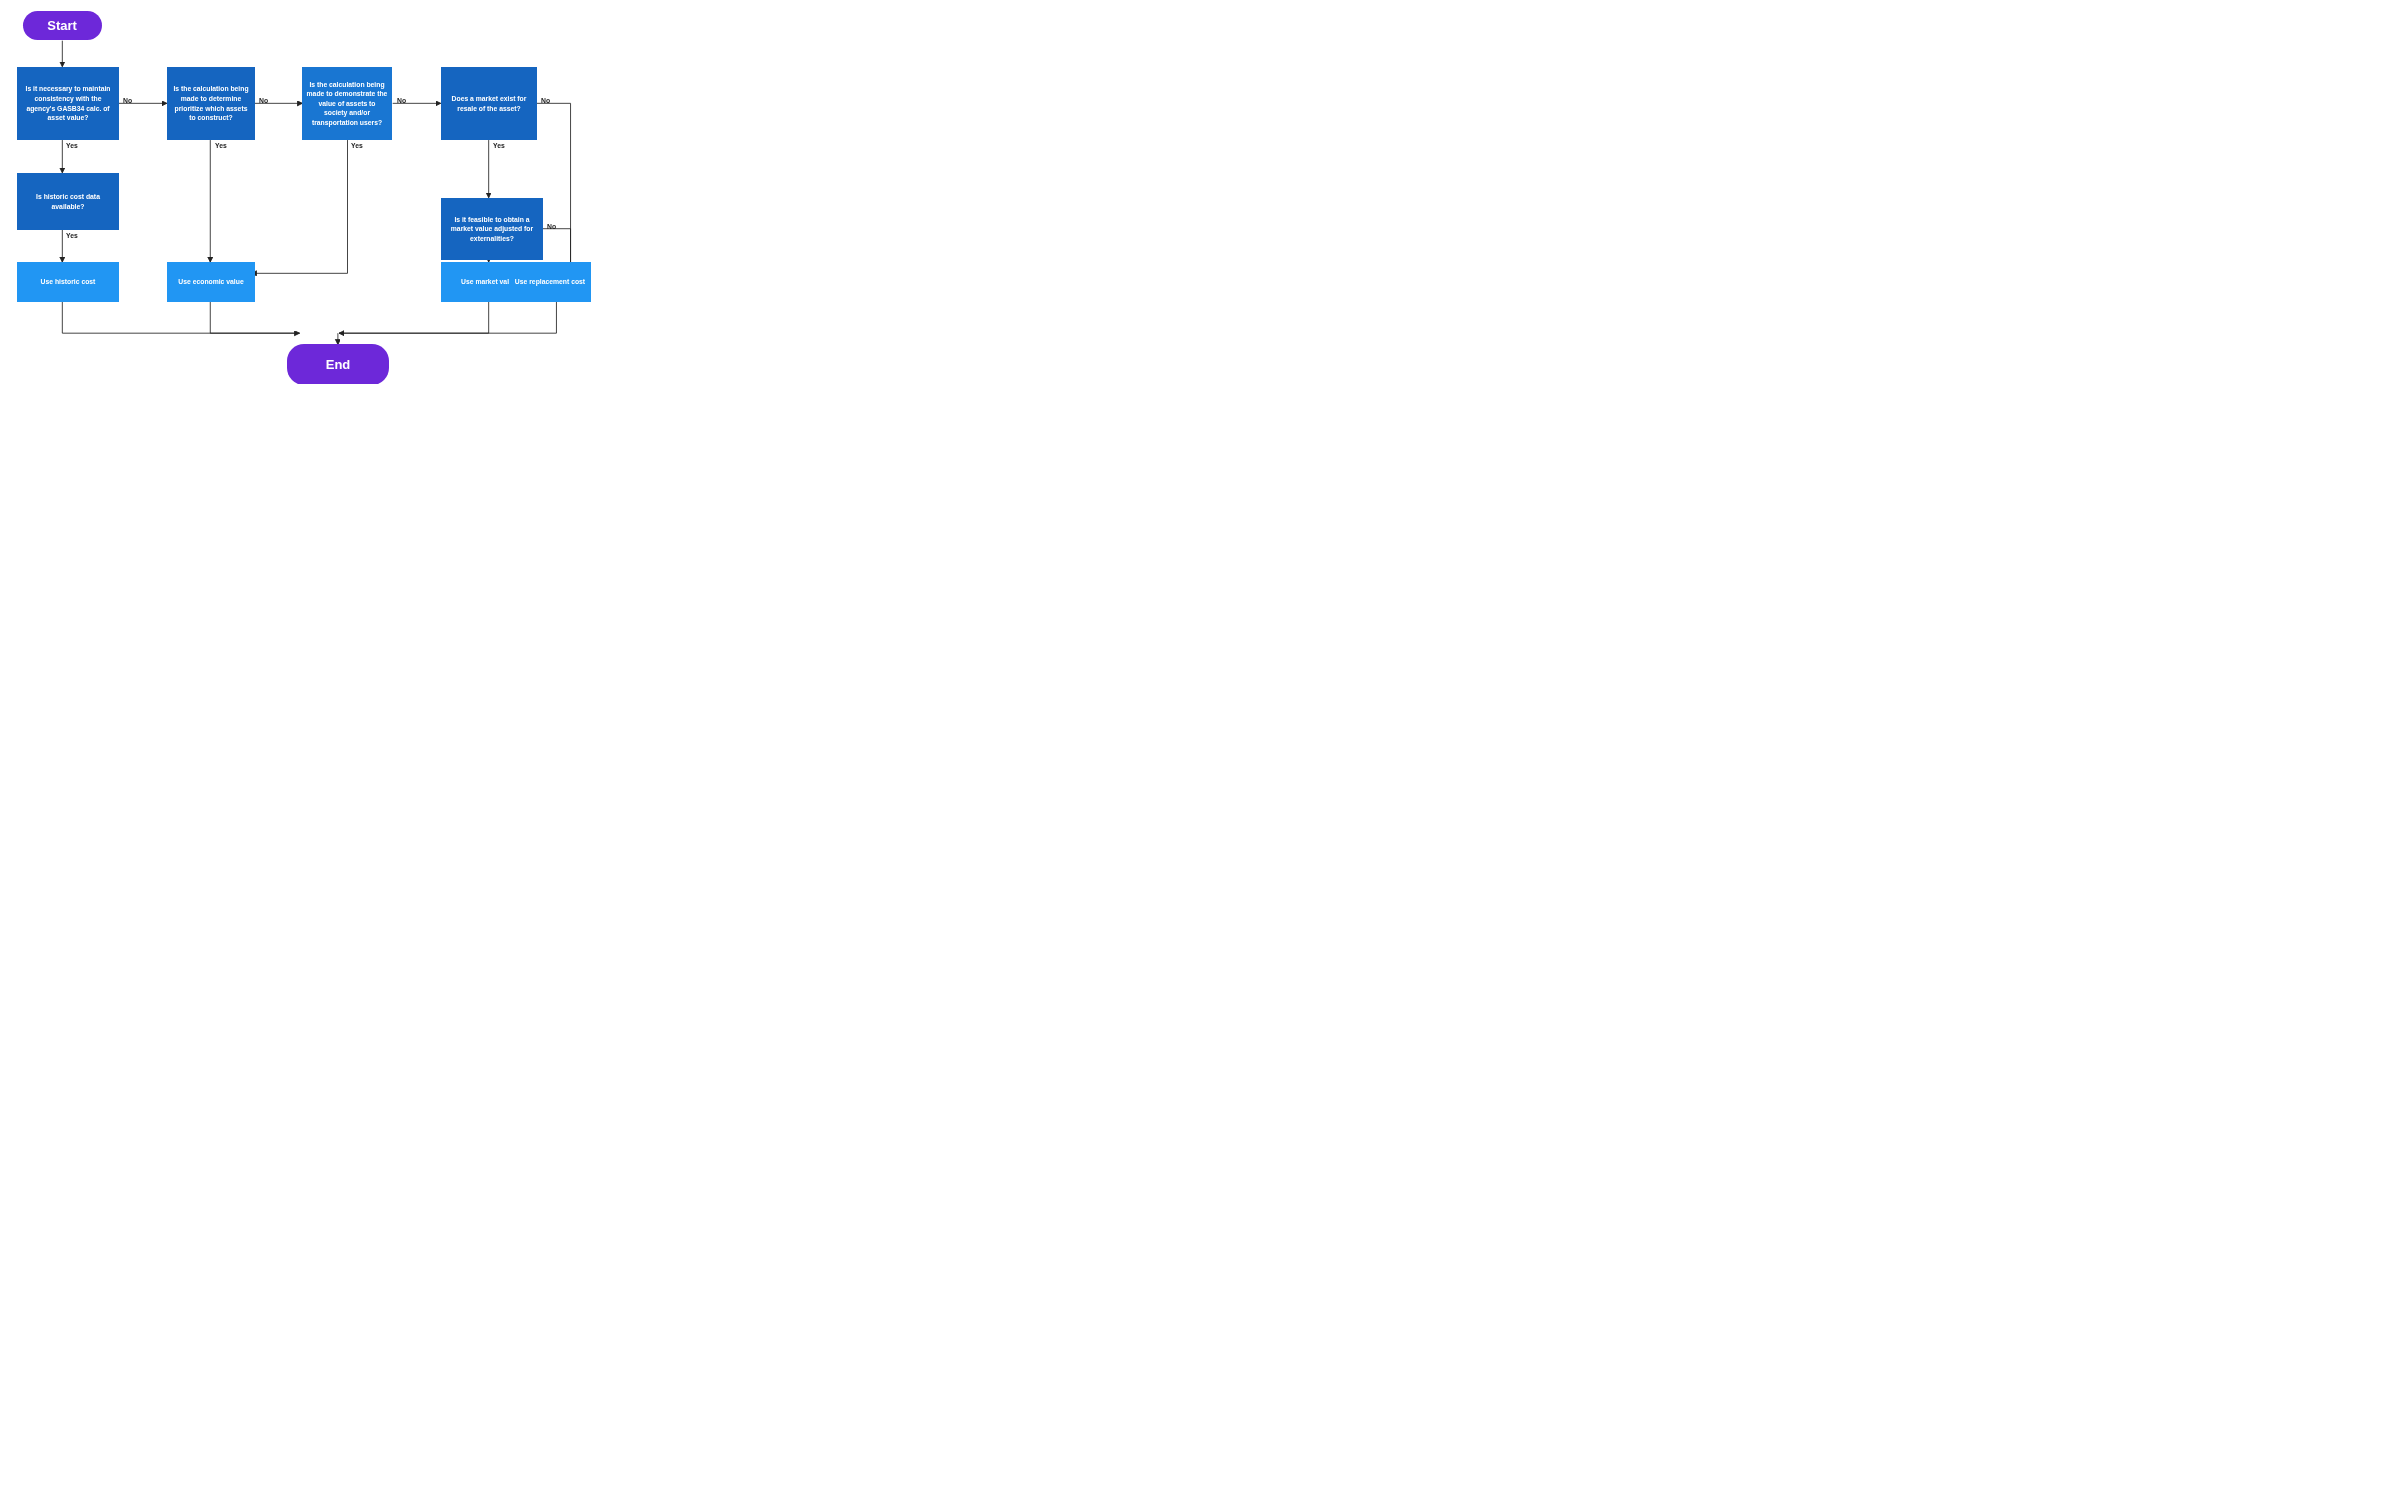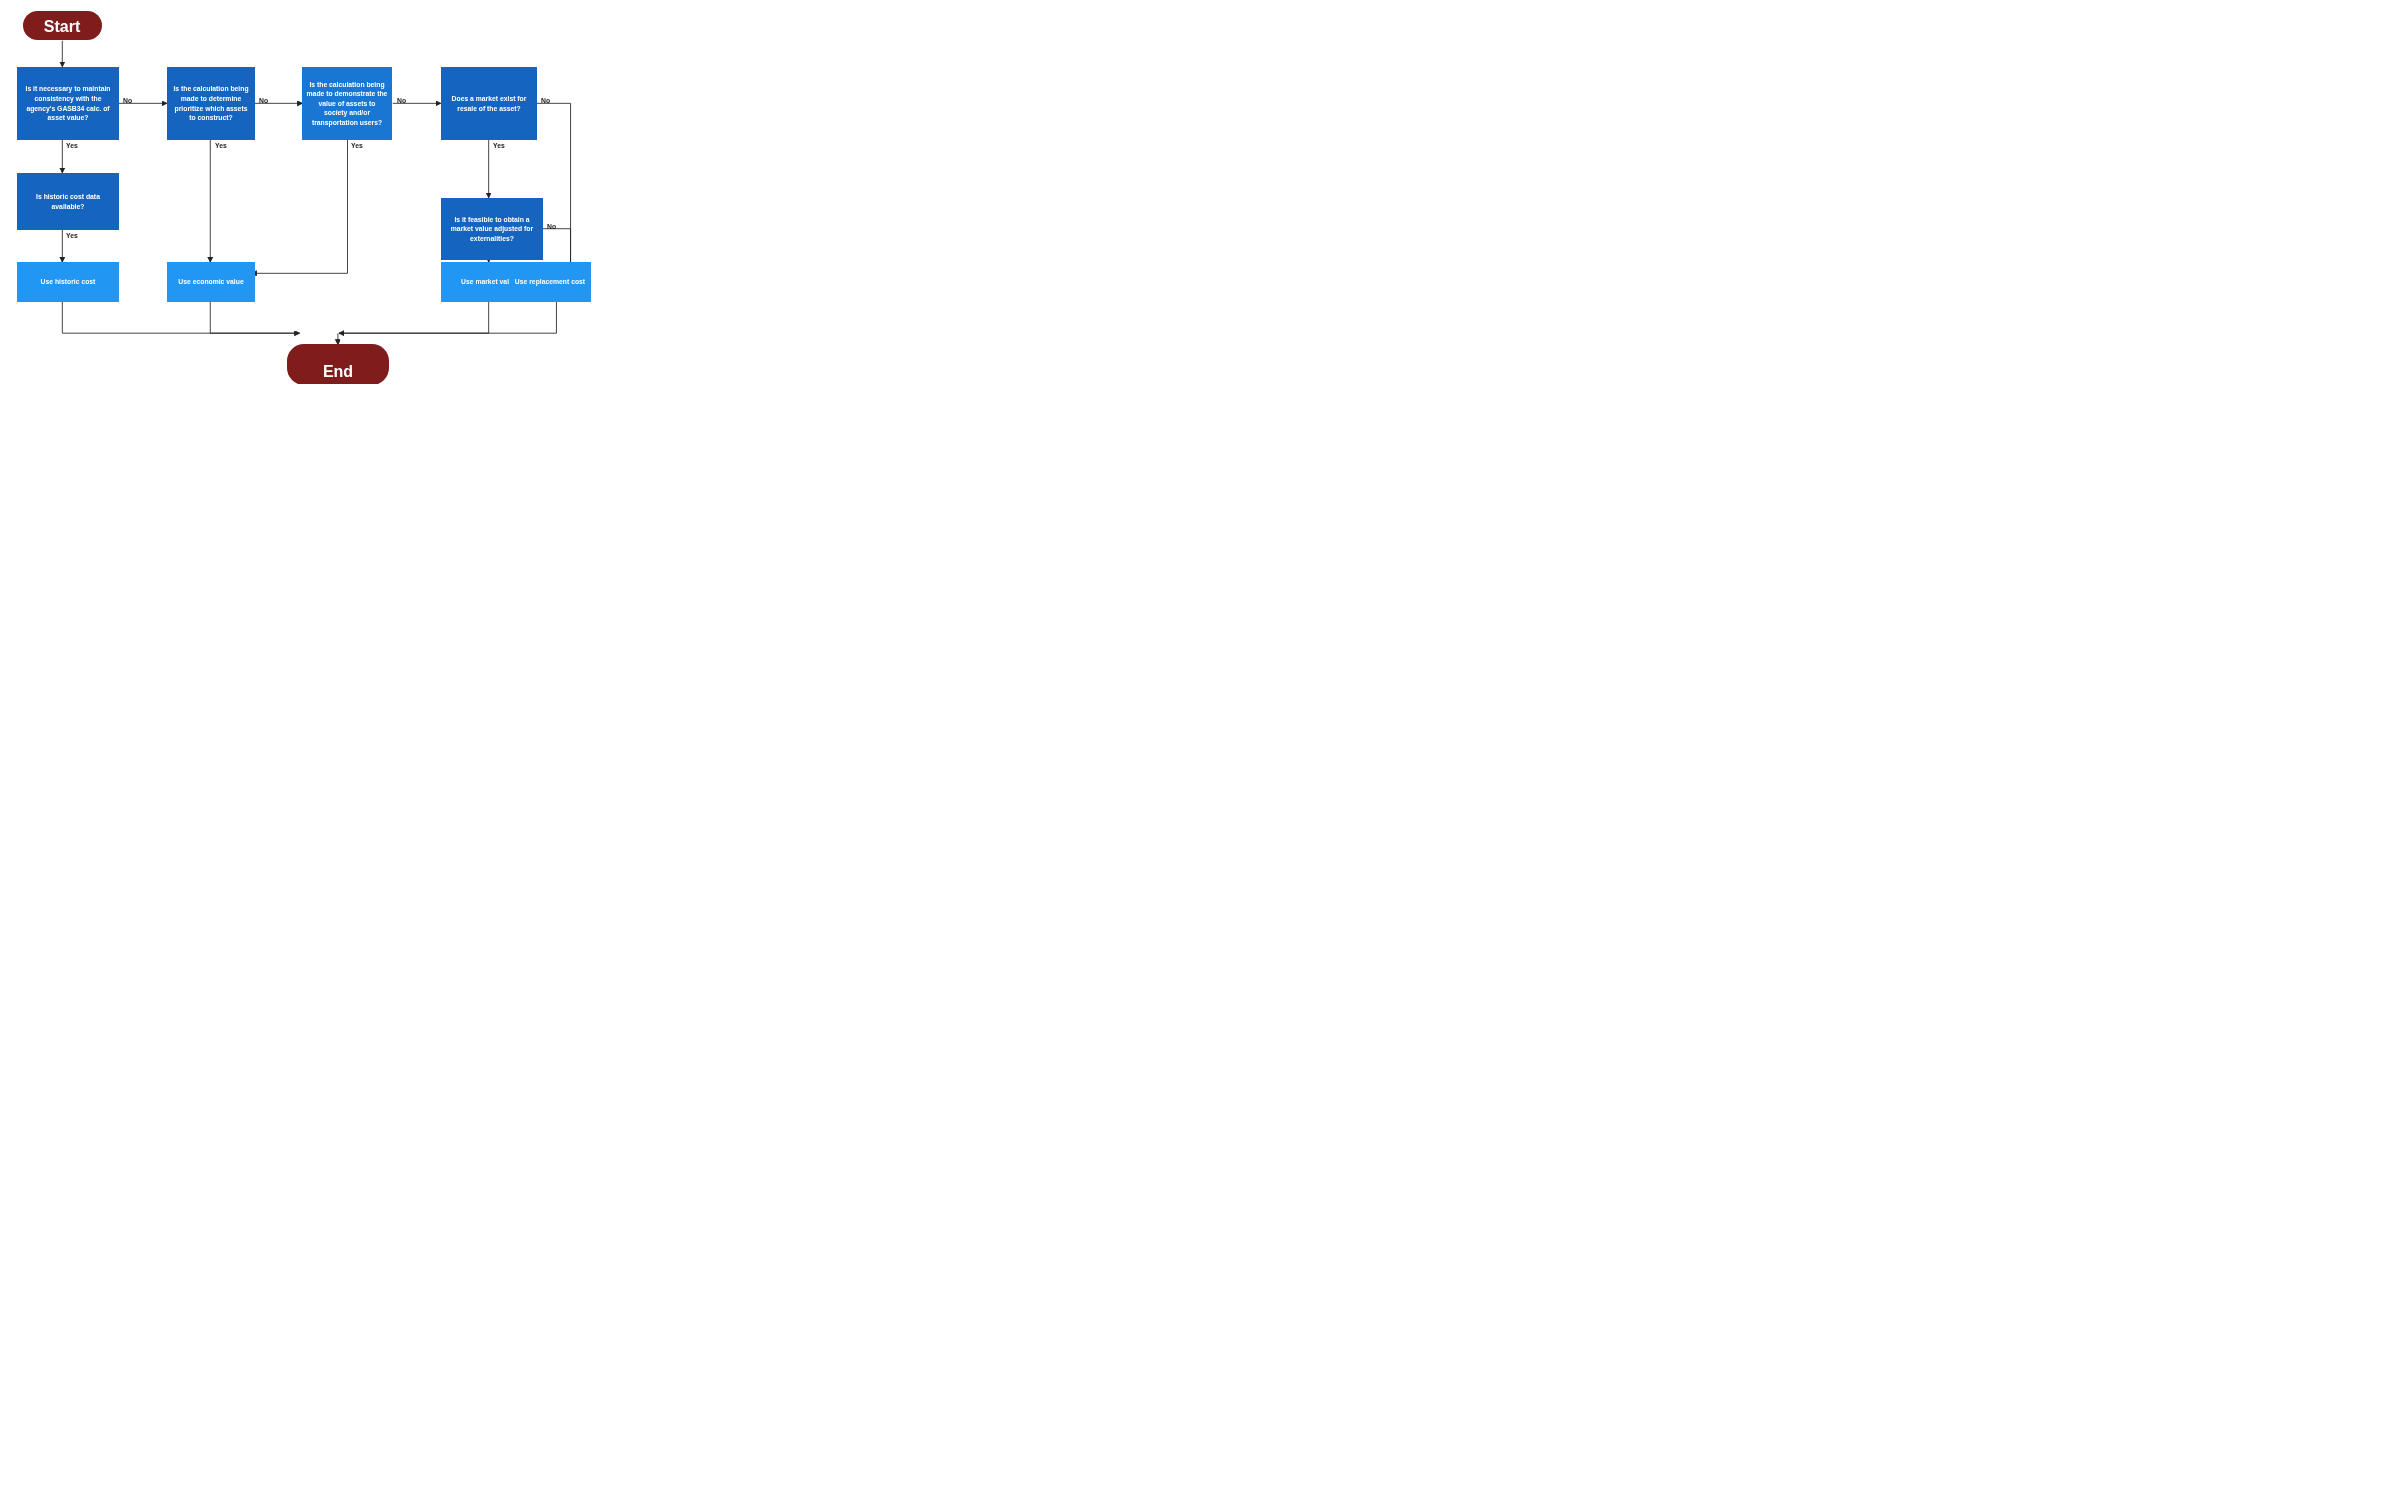--- a/index.html
+++ b/index.html
@@ -20,24 +20,23 @@
       position: absolute;
       display: flex;
       align-items: center;
       justify-content: center;
       text-align: center;
       font-weight: bold;
       color: #fff;
       padding: 4.5px;
     }
     .node-rounded {
-      background: #7f1d1d;
+      background: #6d28d9;
       border-radius: 17px;
-      font-size: 16px;
-      align-items: flex-end;
+      font-size: 13px;
     }
     .node-rect-dark {
       background: #1565c0;
       font-size: 6.8px;
       line-height: 1.4;
     }
     .node-rect-medium {
       background: #1976d2;
       font-size: 6.8px;
       line-height: 1.4;

